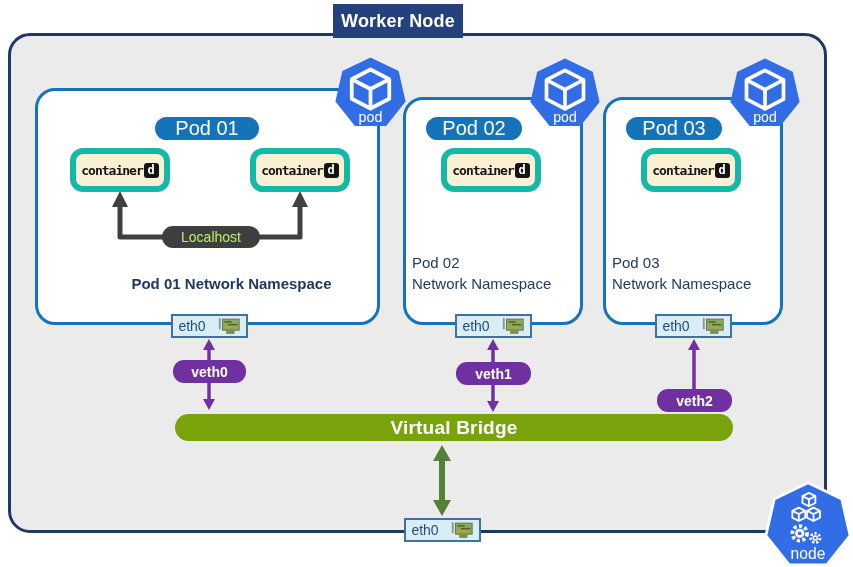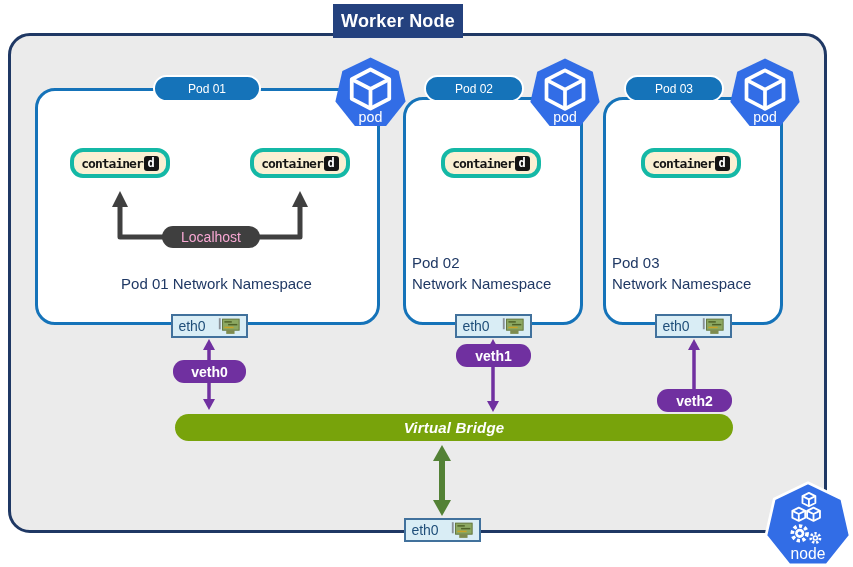--- a/index.html
+++ b/index.html
@@ -12,71 +12,71 @@
   .banner { position:absolute; left:333px; top:4px; width:130px; height:34px;
     background:#24417E; color:#fff; font-size:18px; font-weight:bold;
     display:flex; align-items:center; justify-content:center; z-index:4; letter-spacing:.2px; }
 
   .pod-box { position:absolute; background:#fff; border:3px solid #1573B9; border-radius:20px; z-index:2; }
   .pod1 { left:35px;  top:88px; width:345px; height:237px; }
   .pod2 { left:403px; top:97px; width:180px; height:228px; }
   .pod3 { left:603px; top:97px; width:180px; height:228px; }
 
   .pod-label { position:absolute; height:27px; background:#1573B9; border:2px solid #ffffff;
-    border-radius:14px; color:#fff; font-size:12px; display:flex; align-items:center;
-    justify-content:center; z-index:6; }
+    border-radius:14px; color:#fff; font-size:20px; display:flex; align-items:center;
+    justify-content:center; z-index:6;margin-top:40px; }
   .pl1 { left:153px; top:75px; width:108px; }
   .pl2 { left:424px; top:75px; width:100px; }
   .pl3 { left:624px; top:75px; width:100px; }
 
   .hepta-icon { position:absolute; z-index:7; }
   .hi1 { left:333px; top:56px; }
   .hi2 { left:528px; top:57px; }
   .hi3 { left:728px; top:57px; }
   .node-icon { left:762px; top:480px; }
 
-  .ctrd { position:absolute; width:100px; height:30px; background:#FAF0D3;
-    border:4px solid #14b8a6; border-radius:13px; display:flex; align-items:center;
+  .ctrd { position:absolute; width:100px; height:44px; background:#FAF0D3;
+    border:6px solid #14b8a6; border-radius:13px; display:flex; align-items:center;
     justify-content:center; z-index:3; }
   .ctrd .word { font-family:"DejaVu Sans Mono", monospace; font-weight:bold;
     font-size:13px; letter-spacing:-1px; color:#141414; }
   .ctrd .dbox { width:15px; height:15px; background:#141414; border-radius:3px;
     color:#fff; font-family:"DejaVu Sans Mono", monospace; font-weight:bold; font-size:12px;
     display:flex; align-items:center; justify-content:center; margin-left:1px; }
   .c1a { left:70px;  top:148px; }
   .c1b { left:250px; top:148px; }
   .c2a { left:441px; top:148px; }
   .c3a { left:641px; top:148px; }
 
   .localhost { position:absolute; left:162px; top:226px; width:98px; height:22px;
-    background:#3F3F3F; border-radius:11px; color:#f9a8d4; font-size:14px;
+    background:#3F3F3F; border-radius:11px; color:#bef264; font-size:14px;
     display:flex; align-items:center; justify-content:center; z-index:6; }
 
   .ns { position:absolute; color:#1F3864; font-size:15px; z-index:3; line-height:21px; }
-  .ns1 { left:31px; top:273px; width:371px; text-align:center; }
+  .ns1 { left:46px; top:273px; width:371px; text-align:center;font-weight:bold; }
   .ns2 { left:412px; top:252px; text-align:left; }
   .ns3 { left:612px; top:252px; text-align:left; }
 
   .eth { position:absolute; width:77px; height:24px; background:#D9EDF5;
     border:2px solid #41719C; display:flex; align-items:center; justify-content:center;
     gap:11px; z-index:6; color:#1F4E79; font-size:14px; }
   .e1 { left:171px; top:314px; }
   .e2 { left:455px; top:314px; }
   .e3 { left:655px; top:314px; }
   .e-node { left:404px; top:518px; }
 
   .veth { position:absolute; height:23px; background:#7030A0; border-radius:11px;
     color:#fff; font-size:14px; display:flex; align-items:center; justify-content:center; z-index:6;font-weight:bold; }
   .v0 { left:173px; top:360px; width:73px; }
-  .v1 { left:456px; top:344px; width:75px; }
+  .v1 { left:456px; top:362px; width:75px; }
   .v2 { left:657px; top:362px; width:75px;margin-top:27px; }
 
   .bridge { position:absolute; left:175px; top:414px; width:558px; height:27px;
-    background:#78A30B; border-radius:14px; color:#FFFFFF; font-size:15px; font-weight:bold;
-    display:flex; align-items:center; justify-content:center; z-index:4; letter-spacing:.2px;font-style:italic; }
+    background:#78A30B; border-radius:14px; color:#FFFFFF; font-size:19px; font-weight:bold;
+    display:flex; align-items:center; justify-content:center; z-index:4; letter-spacing:.2px; }
 
   .arrows { position:absolute; left:0; top:0; width:853px; height:567px; z-index:5; pointer-events:none; }
 </style>
 </head>
 <body>
 
 <div class="canvas">
 
   <div class="outer-box"></div>
   <div class="banner">Worker Node</div>

